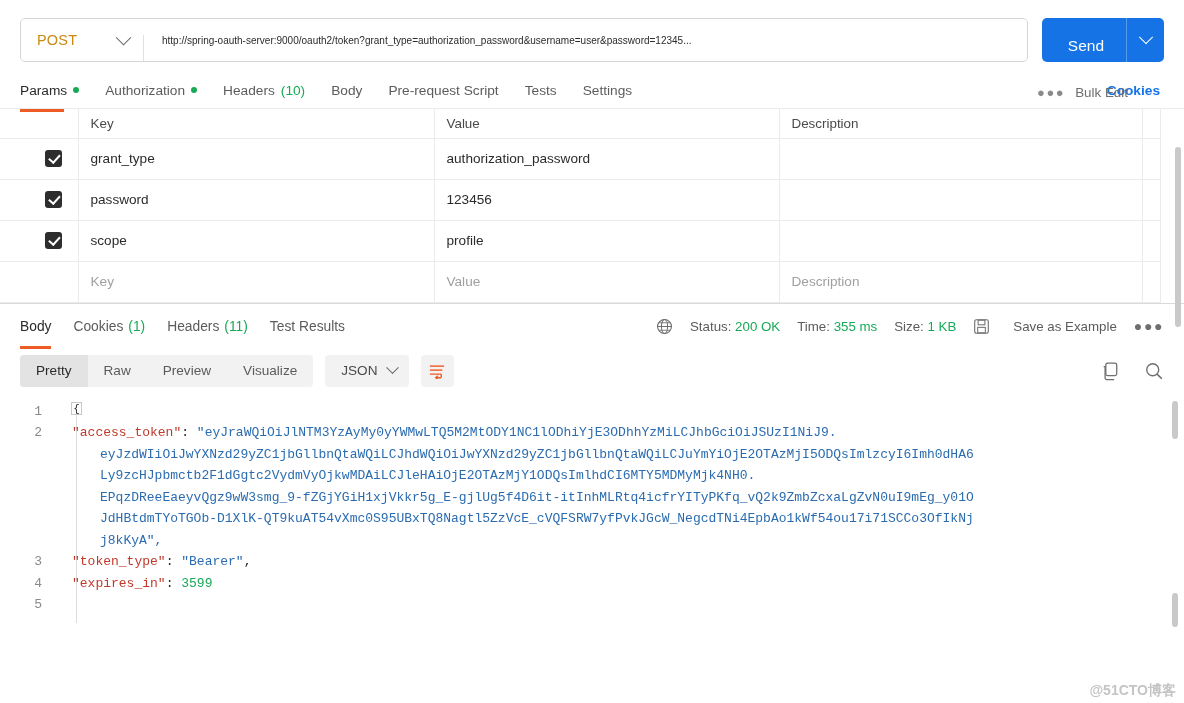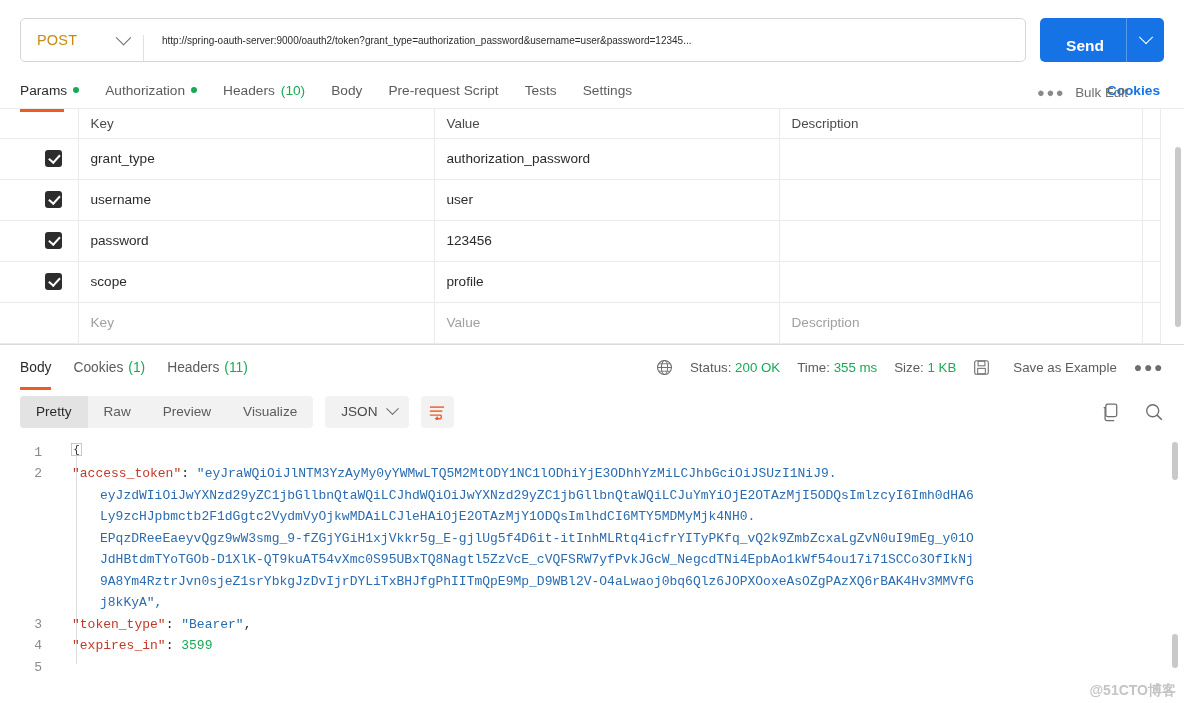--- a/index.html
+++ b/index.html
@@ -64,21 +64,21 @@
     margin-left: 14px;
     height: 44px;
     background: #1573e6;
     border-radius: 5px;
     overflow: hidden;
     flex: 0 0 auto;
   }
   .send-btn {
     color: #fff;
     font-size: 15.5px;
-    font-weight: bold;
+    font-weight: normal;
     padding: 12px 22px 0 26px;
     height: 100%;
     display:flex; align-items:center;
     border:none; background:transparent;
     cursor:pointer;
     font-family: "Liberation Sans", sans-serif;
   }
   .send-caret {
     width: 38px; height:100%;
     display:flex; align-items:center; justify-content:center;
@@ -416,29 +416,20 @@
           </td>
           <td>grant_type</td>
           <td>authorization_password</td>
           <td></td>
           <td></td>
         </tr>
         <tr>
           <td class="td-chk">
             <span class="chk"></span>
           </td>
-          <td>username</td>
-          <td>user</td>
-          <td></td>
-          <td></td>
-        </tr>
-        <tr>
-          <td class="td-chk">
-            <span class="chk"></span>
-          </td>
           <td>password</td>
           <td>123456</td>
           <td></td>
           <td></td>
         </tr>
         <tr>
           <td class="td-chk">
             <span class="chk"></span>
           </td>
           <td>scope</td>
@@ -472,20 +463,23 @@
     <div class="resp-tab active">
       <span>Body</span>
     </div>
     <div class="resp-tab">
       <span>Cookies</span>
       <span class="cnt" style="margin-left:5px">(1)</span>
     </div>
     <div class="resp-tab">
       <span>Headers</span>
       <span class="cnt" style="margin-left:5px">(11)</span>
+    </div>
+    <div class="resp-tab">
+      <span>Test Results</span>
     </div>
 
     <div class="resp-meta">
       <svg class="globe-icon" viewBox="0 0 20 20">
         <circle cx="10" cy="10" r="8.2" fill="none" stroke="#6e6e6e" stroke-width="1.3"></circle>
         <ellipse cx="10" cy="10" rx="3.6" ry="8.2" fill="none" stroke="#6e6e6e" stroke-width="1.2"></ellipse>
         <line x1="1.9" y1="10" x2="18.1" y2="10" stroke="#6e6e6e" stroke-width="1.2"></line>
         <line x1="3.1" y1="5.6" x2="16.9" y2="5.6" stroke="#6e6e6e" stroke-width="1"></line>
         <line x1="3.1" y1="14.4" x2="16.9" y2="14.4" stroke="#6e6e6e" stroke-width="1"></line>
       </svg>
@@ -569,24 +563,20 @@
     <div class="code-row">
       <div class="gutter"></div>
       <div class="code" style="padding-left:42px"><span class="s">EPqzDReeEaeyvQgz9wW3smg_9-fZGjYGiH1xjVkkr5g_E-gjlUg5f4D6it-itInhMLRtq4icfrYITyPKfq_vQ2k9ZmbZcxaLgZvN0uI9mEg_y01O</span></div>
     </div>
     <div class="code-row">
       <div class="gutter"></div>
       <div class="code" style="padding-left:42px"><span class="s">JdHBtdmTYoTGOb-D1XlK-QT9kuAT54vXmc0S95UBxTQ8Nagtl5ZzVcE_cVQFSRW7yfPvkJGcW_NegcdTNi4EpbAo1kWf54ou17i71SCCo3OfIkNj</span></div>
     </div>
     <div class="code-row">
       <div class="gutter"></div>
-      <div class="code" style="padding-left:42px"><span class="s">9A8Ym4RztrJvn0sjeZ1srYbkgJzDvIjrDYLiTxBHJfgPhIITmQpE9Mp_D9WBl2V-O4aLwaoj0bq6Qlz6JOPXOoxeAsOZgPAzXQ6rBAK4Hv3MMVfG</span></div>
-    </div>
-    <div class="code-row">
-      <div class="gutter"></div>
       <div class="code" style="padding-left:42px"><span class="s">j8kKyA",</span></div>
     </div>
 
     <div class="code-row">
       <div class="gutter">3</div>
       <div class="code"><span class="k">"token_type"</span><span class="p">: </span><span class="s">"Bearer"</span><span class="p">,</span></div>
     </div>
 
     <div class="code-row">
       <div class="gutter">4</div>

